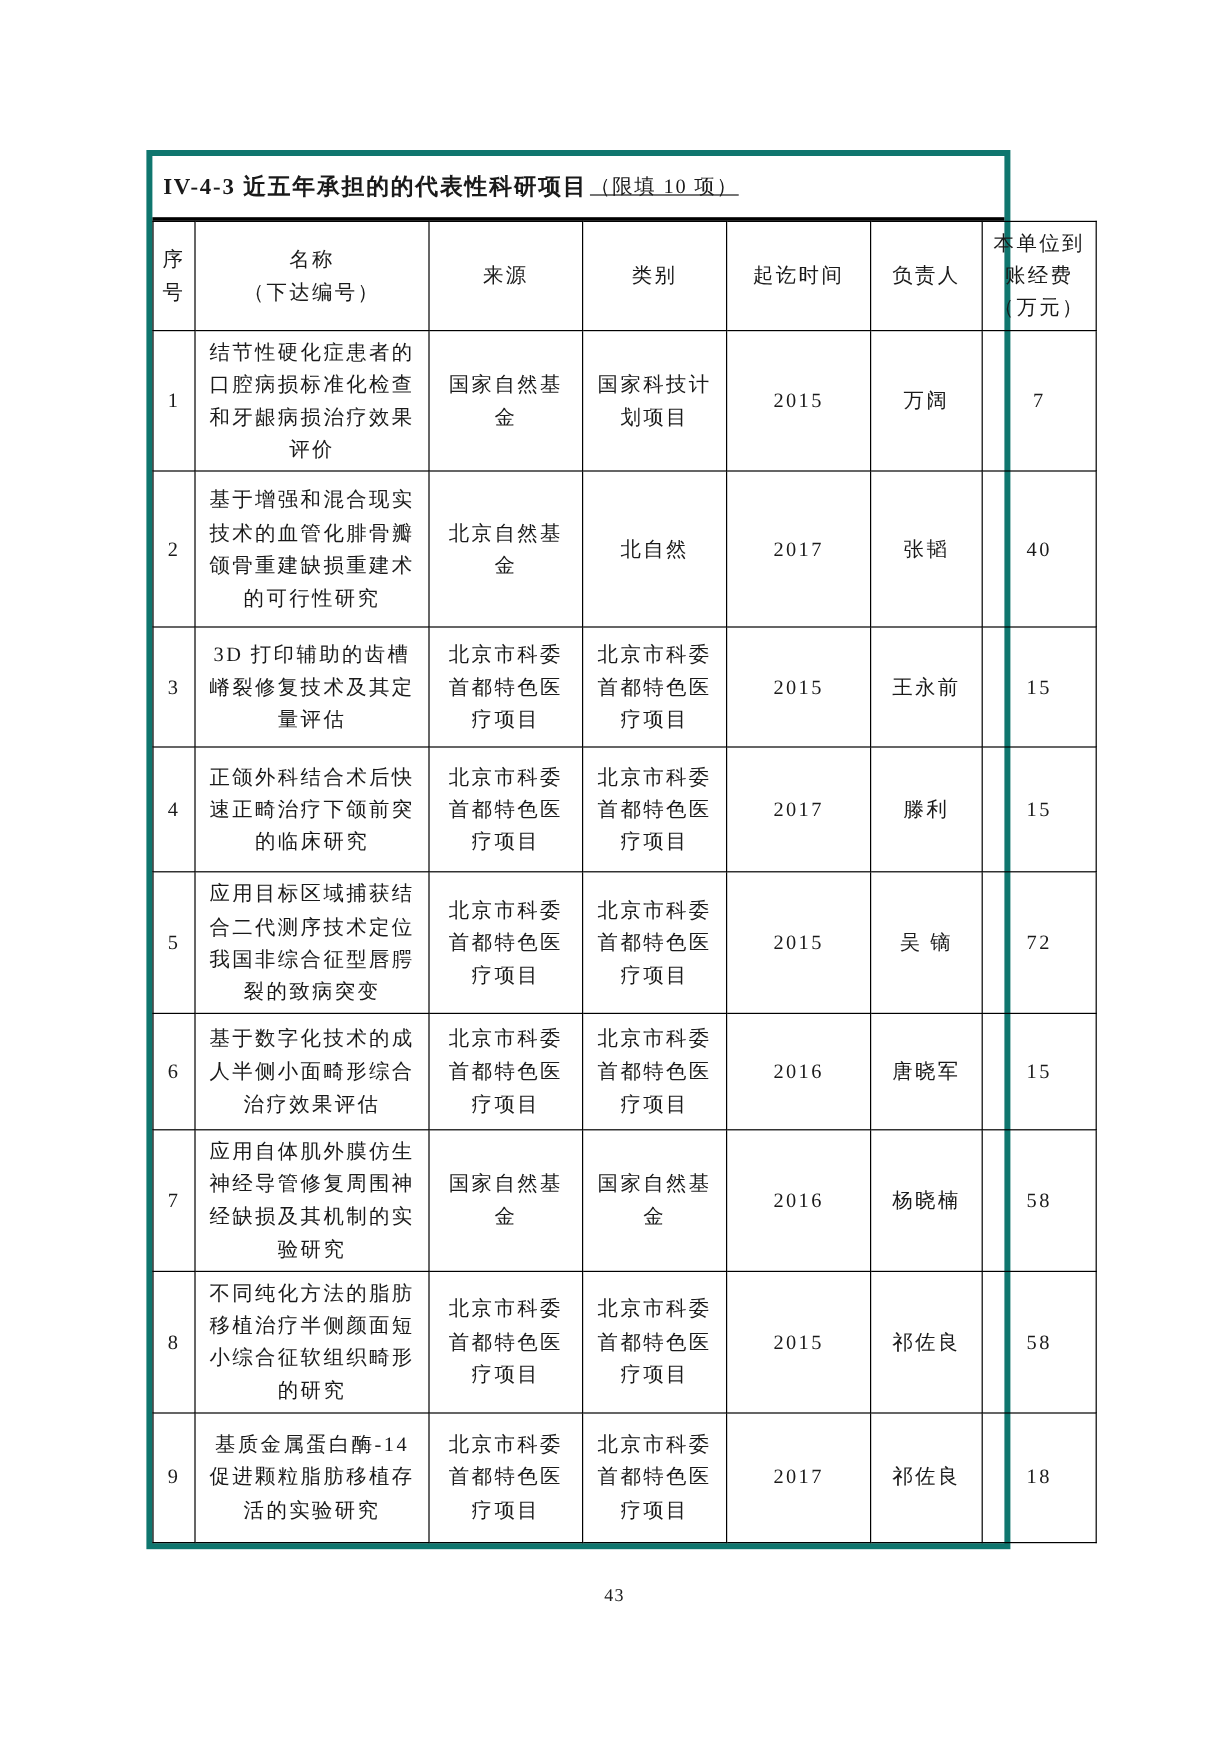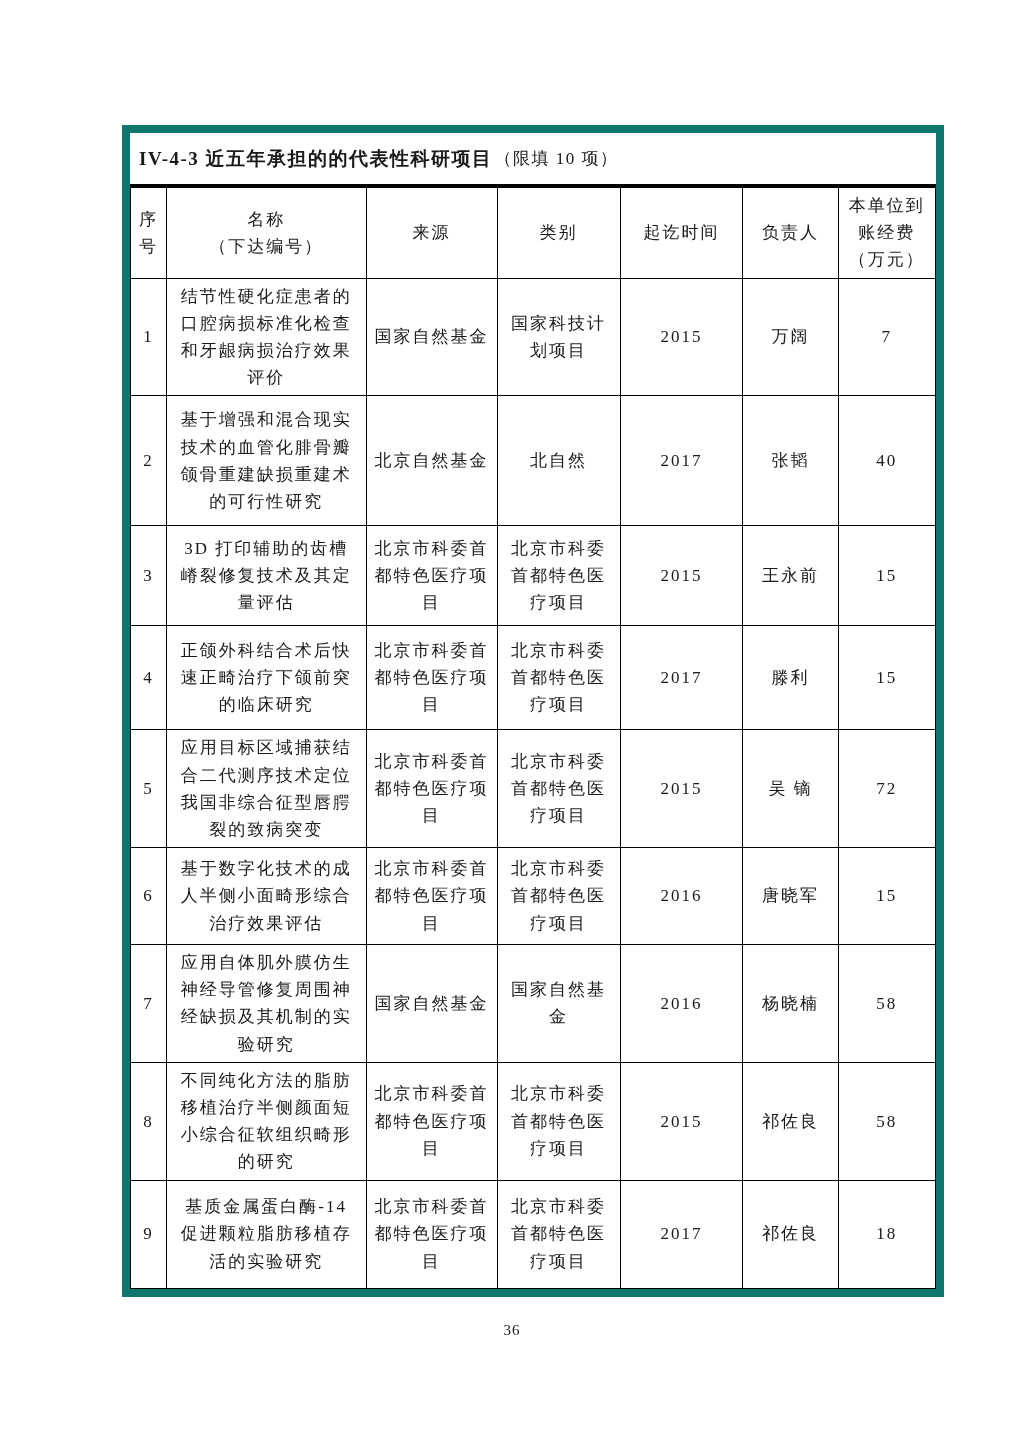--- a/index.html
+++ b/index.html
@@ -7,34 +7,34 @@
     width: 1024px; height: 1448px;
     background: #ffffff;
     color: #1a1a1a;
     font-family: "Liberation Serif", "DejaVu Serif", serif;
     position: relative;
     overflow: hidden;
   }
   .doc-table {
     position: absolute;
     left: 122px; top: 125px;
-    width: 822px;
-    border: 8px solid #0f766e;
+    width: 720px;
+    border: 5px solid #0f766e;
     background: #fff;
   }
   .table-title {
     height: 54px;
     border-bottom: 3px solid #000;
     display: flex;
     align-items: center;
     padding-left: 9px;
     letter-spacing: 1.5px;
   }
   .title-heading { font-weight: bold; font-size: 19px; }
-  .title-note { font-size: 17px; margin-left: 2px; }
+  .title-note { font-size: 17px; margin-left: 2px; text-decoration: underline; }
   table.grid {
     width: 100%;
     border-collapse: collapse;
     table-layout: fixed;
   }
   table.grid th, table.grid td {
     border: 1px solid #000;
     font-size: 17px;
     font-weight: normal;
     text-align: center;
@@ -185,13 +185,13 @@
           <td class="cell-source align-left">北京市科委首都特色医疗项目</td>
           <td class="cell-category align-left">北京市科委首都特色医疗项目</td>
           <td class="cell-period align-center">2017</td>
           <td class="cell-leader align-center">祁佐良</td>
           <td class="cell-fund align-center">18</td>
         </tr>
       </tbody>
   </table>
 </div>
 
-<div class="page-number">36</div>
+<div class="page-number">43</div>
 
 </body></html>

